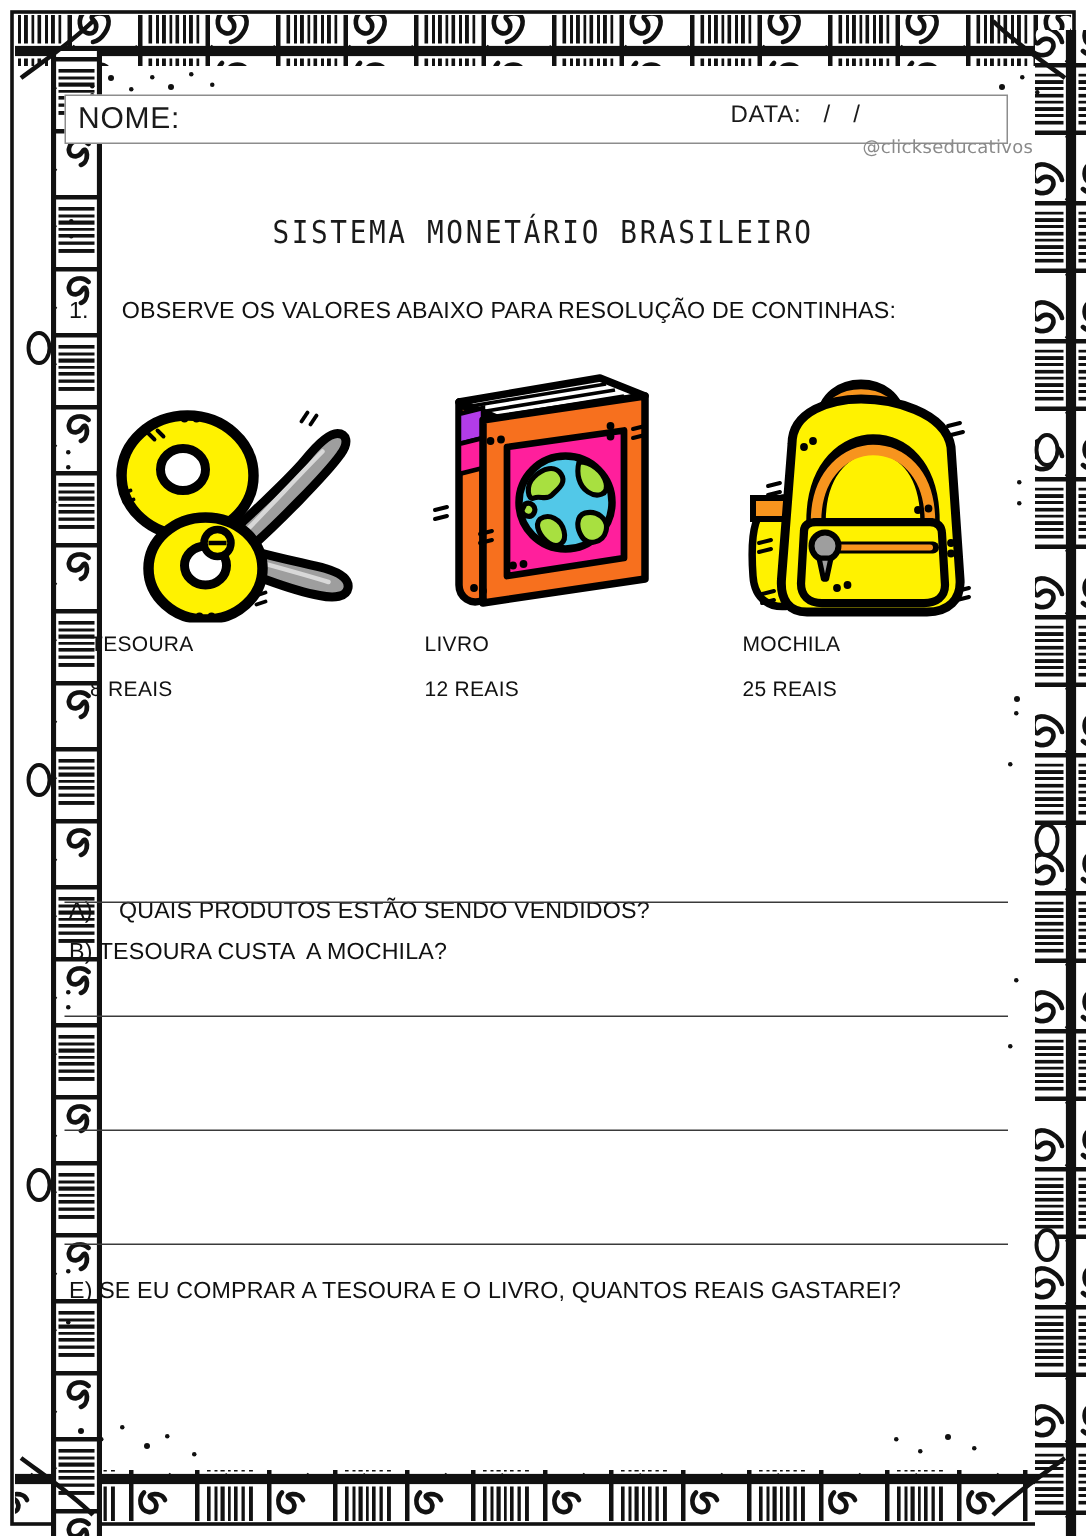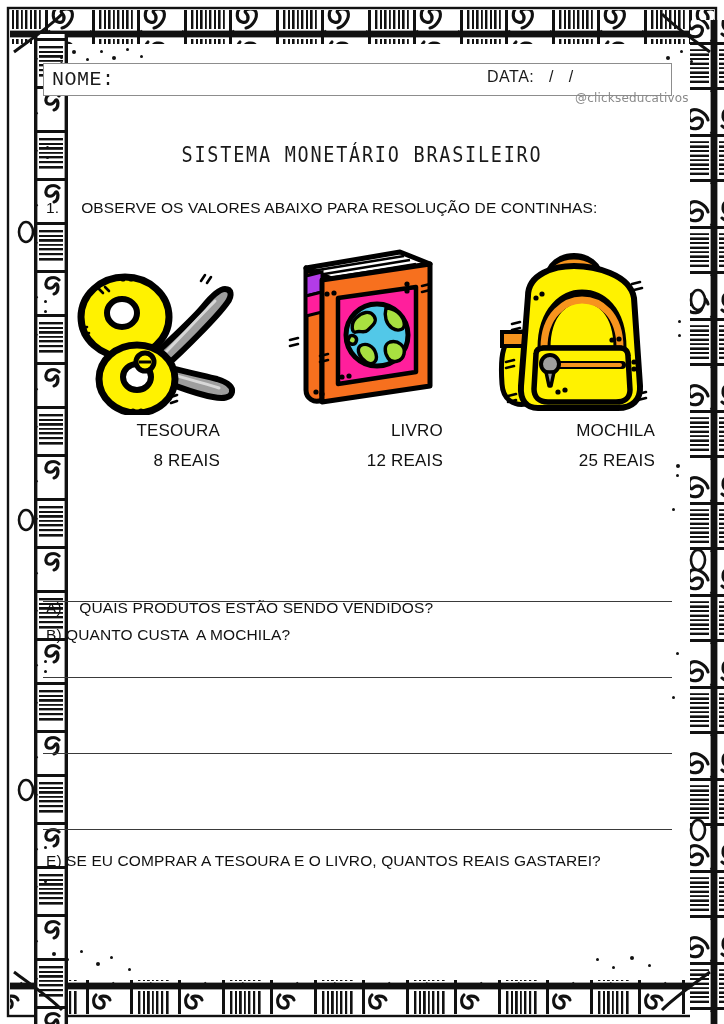--- a/index.html
+++ b/index.html
@@ -42,21 +42,21 @@
     box-sizing: border-box;
     background: #ffffff;
   }
   .namebox-label {
     position: absolute;
     left: 8px;
     top: 4px;
     font-size: 20px;
     letter-spacing: 0.5px;
     color: #1a1a1a;
-    font-family: Liberation Mono, monospace;
+    font-family: Liberation Sans, sans-serif;
   }
   .date-label {
     position: absolute;
     left: 443px;
     top: 4px;
     font-size: 16px;
     letter-spacing: 0.5px;
     color: #1a1a1a;
     white-space: pre;
   }
@@ -109,22 +109,22 @@
     border-top: 1.3px solid #3a3a3a;
   }
   .ln-a { top: 601px; }
   .ln-b { top: 677px; }
   .ln-c { top: 753px; }
   .ln-d { top: 829px; }
 
   
   .caption {
     position: absolute;
-    text-align: right;
-    font-size: 17px;
+    text-align: left;
+    font-size: 14px;
     color: #111111;
     letter-spacing: 0.2px;
   }
   .cap-name { top: 421px; }
   .cap-price { top: 451px; }
   .col1 { left: 60px; width: 160px; }
   .col2 { left: 283px; width: 160px; }
   .col3 { left: 495px; width: 160px; }
 
   
@@ -421,21 +421,21 @@
   <div class="caption cap-name col2">LIVRO</div>
   <div class="caption cap-price col2">12 REAIS</div>
 
   <div class="caption cap-name col3">MOCHILA</div>
   <div class="caption cap-price col3">25 REAIS</div>
 
 
   <div class="qtext qa">A)    QUAIS PRODUTOS ESTÃO SENDO VENDIDOS?</div>
   <div class="answer-line ln-a"></div>
 
-  <div class="qtext qb">B) QUANTO CUSTA  A MOCHILA?</div>
+  <div class="qtext qb">B) TESOURA CUSTA  A MOCHILA?</div>
   <div class="answer-line ln-b"></div>
 
   <div class="answer-line ln-c"></div>
 
   <div class="answer-line ln-d"></div>
 
   <div class="qtext qe">E) SE EU COMPRAR A TESOURA E O LIVRO, QUANTOS REAIS GASTAREI?</div>
 
 </div>
 

